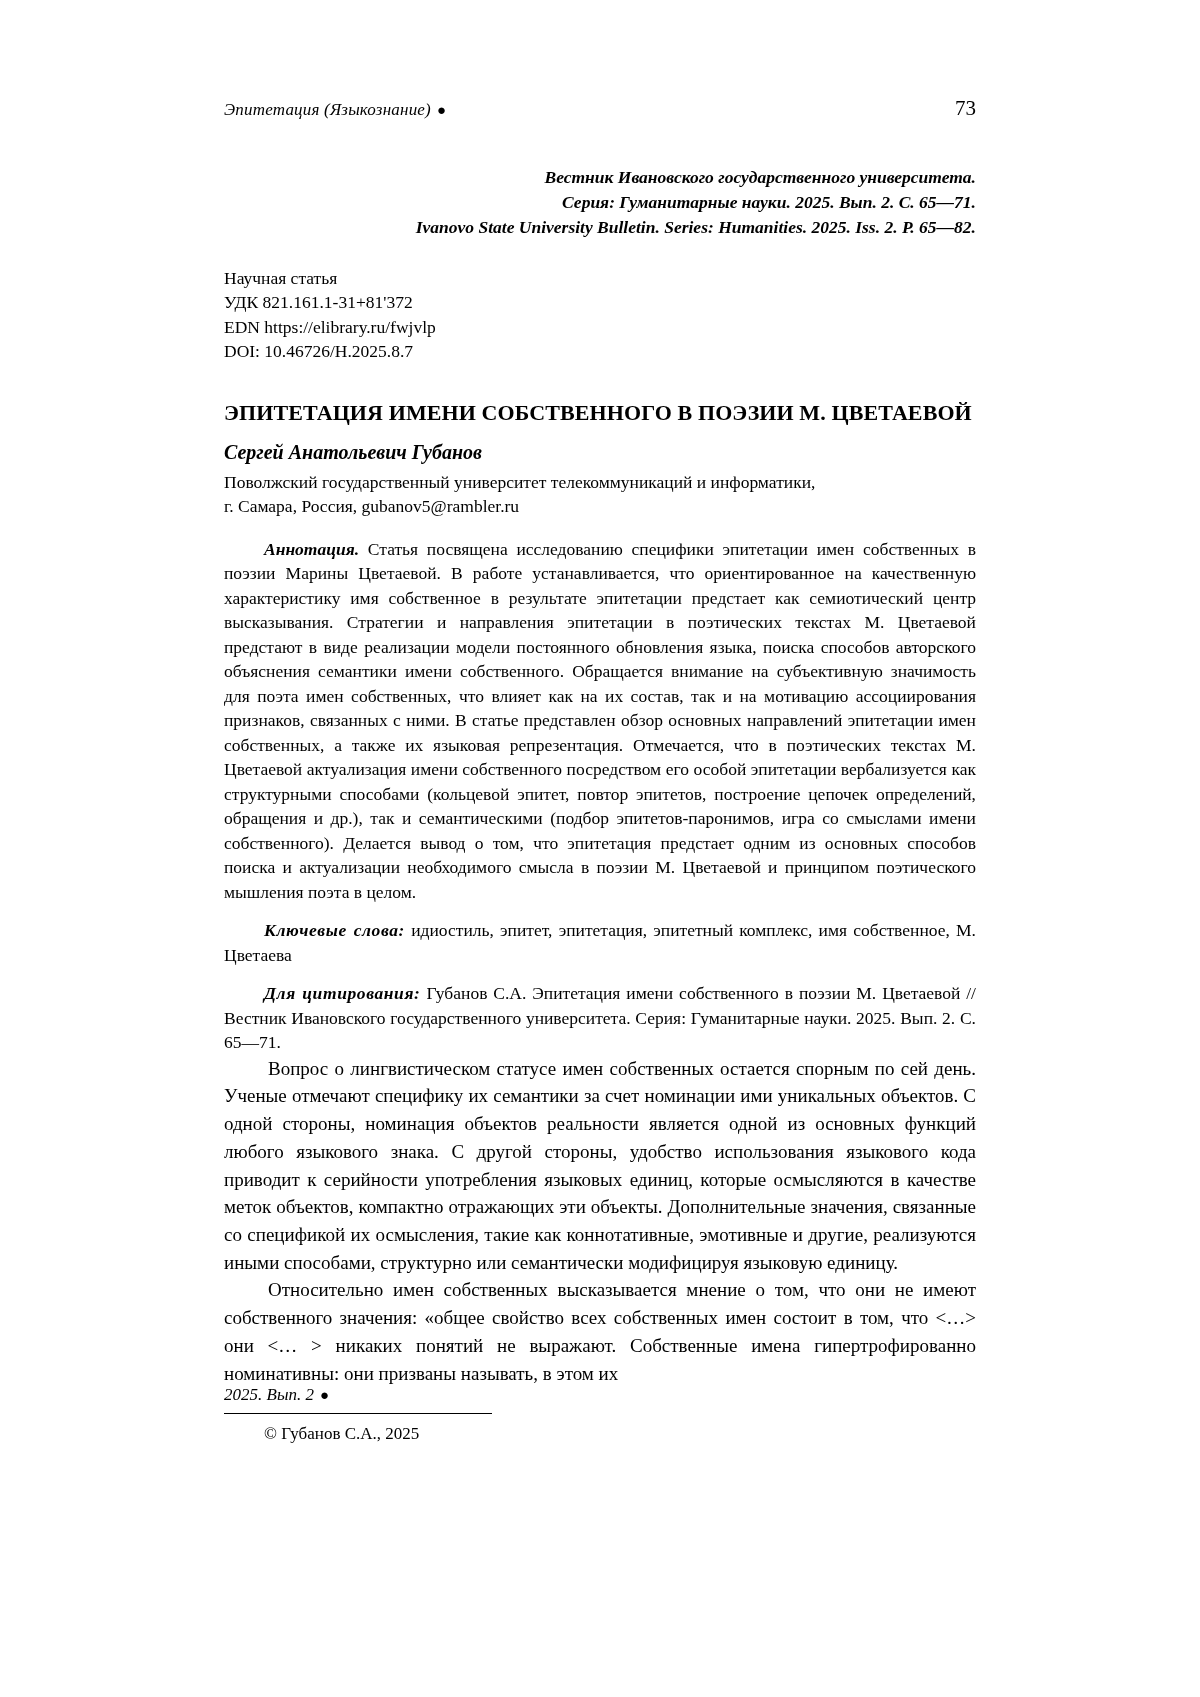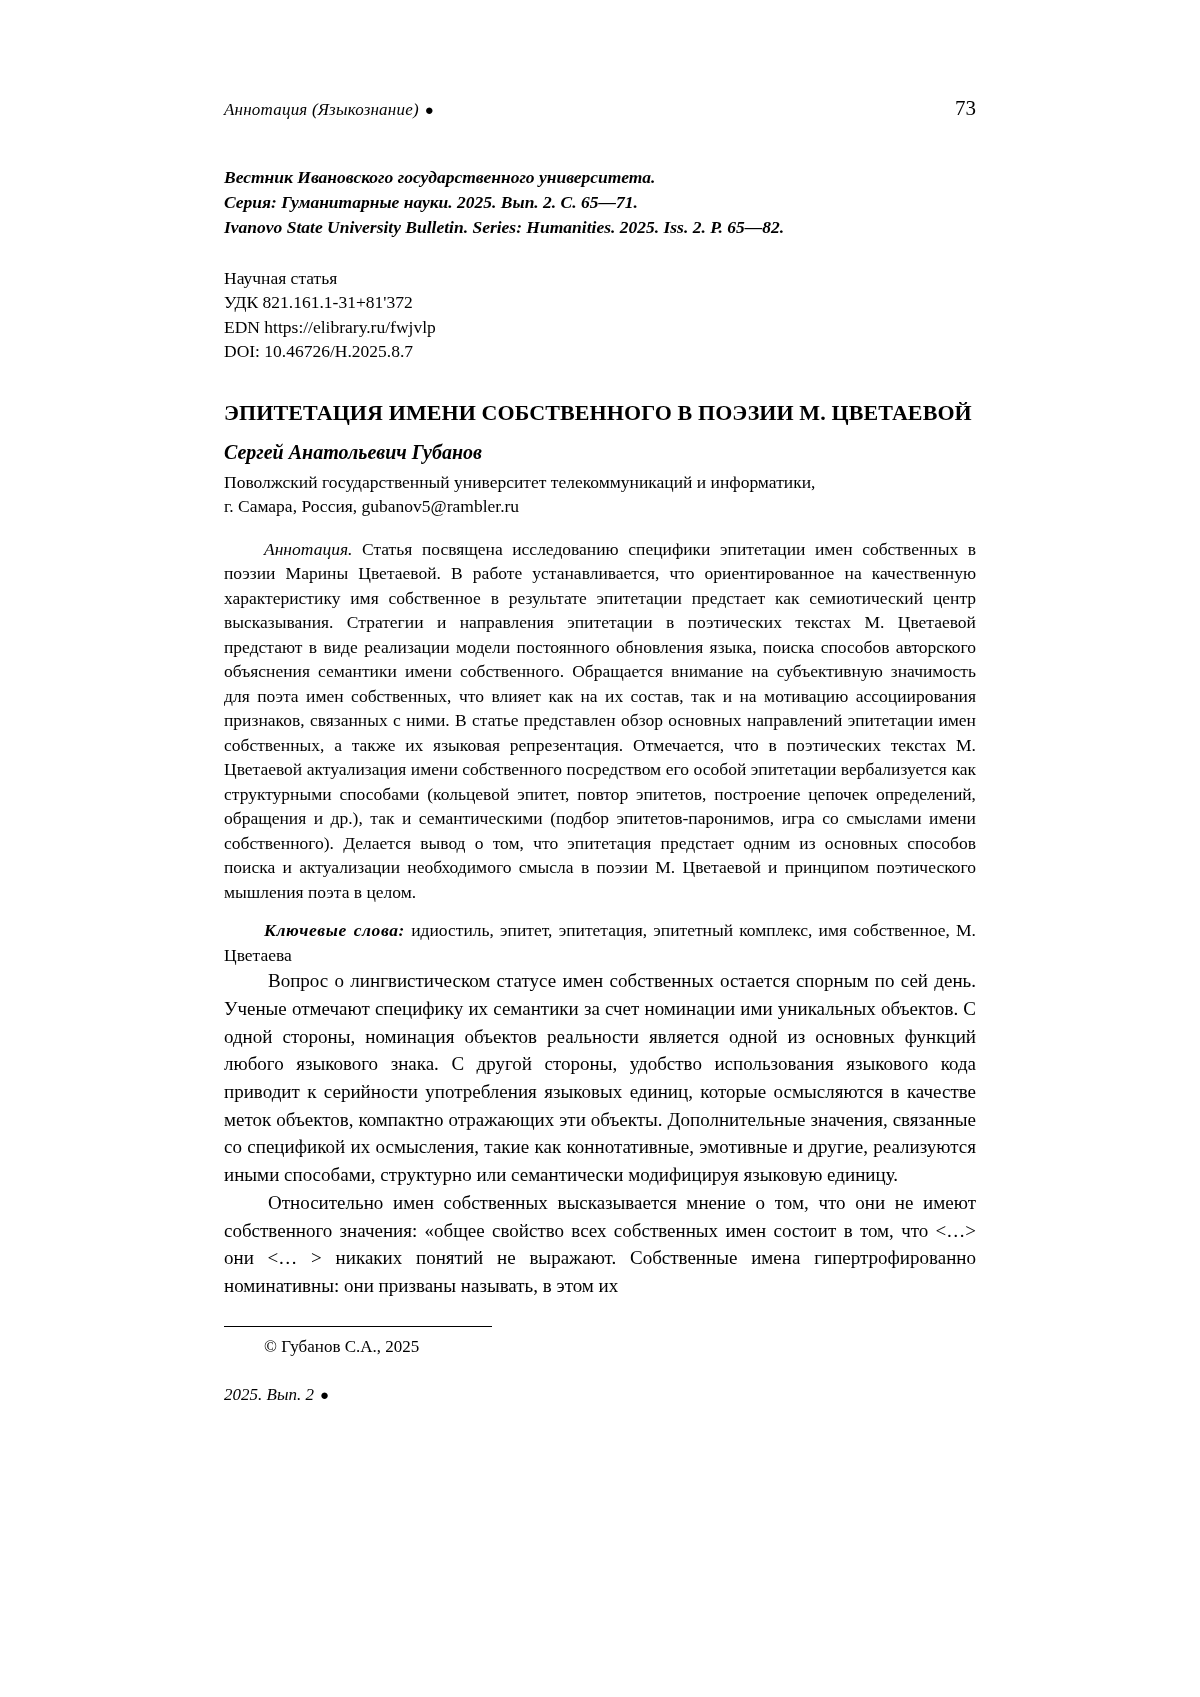--- a/index.html
+++ b/index.html
@@ -49,21 +49,21 @@
   }
 
   
   .journal {
     font-weight: bold;
     font-style: italic;
     font-size: 17.5px;
     line-height: 1.42;
     margin-bottom: 26px;
   }
-  .journal div { white-space: nowrap; }
+  .journal div { white-space: nowrap; text-align: right; }
 
   
   .meta {
     font-size: 17.5px;
     line-height: 1.40;
     margin-bottom: 34px;
   }
 
   
   h1.title {
@@ -89,21 +89,21 @@
   p.just {
     margin: 0;
     font-size: 17.5px;
     line-height: 1.40;
     text-align: justify;
     text-indent: 40px;
     hyphens: manual;
   }
   p.gap { margin-top: 14px; }
   .lead {
-    font-weight: normal;
+    font-weight: bold;
     font-style: italic;
   }
   .lead-sp {
     font-weight: bold;
     font-style: italic;
     letter-spacing: 0.6px;
   }
 
   p.body-par {
     margin: 0;
@@ -141,21 +141,21 @@
     margin-left: 6px;
   }
 </style>
 </head>
 <body>
 
 <div class="page">
   <div class="content">
 
     <div class="runhead">
-      <div class="runhead-left"><span>Аннотация (Языкознание)</span><span class="bullet">●</span></div>
+      <div class="runhead-left"><span>Эпитетация (Языкознание)</span><span class="bullet">●</span></div>
       <div class="runhead-right">73</div>
     </div>
 
     <div class="journal">
       <div>Вестник Ивановского государственного университета.</div>
       <div>Серия: Гуманитарные науки. 2025. Вып. 2. С. 65—71.</div>
       <div>Ivanovo State University Bulletin. Series: Humanities. 2025. Iss. 2. P. 65—82.</div>
     </div>
 
     <div class="meta">
@@ -171,20 +171,21 @@
 
     <div class="affil">
       <div>Поволжский государственный университет телекоммуникаций и информатики,</div>
       <div>г. Самара, Россия, gubanov5@rambler.ru</div>
     </div>
 
     <p class="just"><span class="lead">Аннотация.</span><span> Статья посвящена исследованию специфики эпитетации имен собственных в поэзии Марины Цветаевой. В работе устанавливается, что ориентированное на качественную характеристику имя собственное в результате эпитетации предстает как семиотический центр высказывания. Стратегии и направления эпитетации в поэтических текстах М. Цветаевой предстают в виде реализации модели постоянного обновления языка, поиска способов авторского объяснения семантики имени собственного. Обращается внимание на субъективную значимость для поэта имен собственных, что влияет как на их состав, так и на мотивацию ассоциирования признаков, связанных с ними. В статье представлен обзор основных направлений эпитетации имен собственных, а также их языковая репрезентация. Отмечается, что в поэтических текстах М. Цветаевой актуализация имени собственного посредством его особой эпитетации вербализуется как структурными способами (кольцевой эпитет, повтор эпитетов, построение цепочек определений, обращения и др.), так и семантическими (подбор эпитетов-паронимов, игра со смыслами имени собственного). Делается вывод о том, что эпитетация предстает одним из основных способов поиска и актуализации необходимого смысла в поэзии М. Цветаевой и принципом поэтического мышления поэта в целом.</span></p>
 
     <p class="just gap"><span class="lead-sp">Ключевые слова:</span><span> идиостиль, эпитет, эпитетация, эпитетный комплекс, имя собственное, М. Цветаева</span></p>
 
+    <p class="just gap"><span class="lead-sp">Для цитирования:</span><span> Губанов С.А. Эпитетация имени собственного в поэзии М. Цветаевой // Вестник Ивановского государственного университета. Серия: Гуманитарные науки. 2025. Вып. 2. С. 65—71.</span></p>
 
     <p class="body-par first">Вопрос о лингвистическом статусе имен собственных остается спорным по сей день. Ученые отмечают специфику их семантики за счет номинации ими уникальных объектов. С одной стороны, номинация объектов реальности является одной из основных функций любого языкового знака. С другой стороны, удобство использования языкового кода приводит к серийности употребления языковых единиц, которые осмысляются в качестве меток объектов, компактно отражающих эти объекты. Дополнительные значения, связанные со спецификой их осмысления, такие как коннотативные, эмотивные и другие, реализуются иными способами, структурно или семантически модифицируя языковую единицу.</p>
 
     <p class="body-par">Относительно имен собственных высказывается мнение о том, что они не имеют собственного значения: «общее свойство всех собственных имен состоит в том, что &lt;…&gt; они &lt;… &gt; никаких понятий не выражают. Собственные имена гипертрофированно номинативны: они призваны называть, в этом их</p>
 
     <hr class="footnote-rule">
     <p class="footnote">© Губанов С.А., 2025</p>
 
   </div>
 

